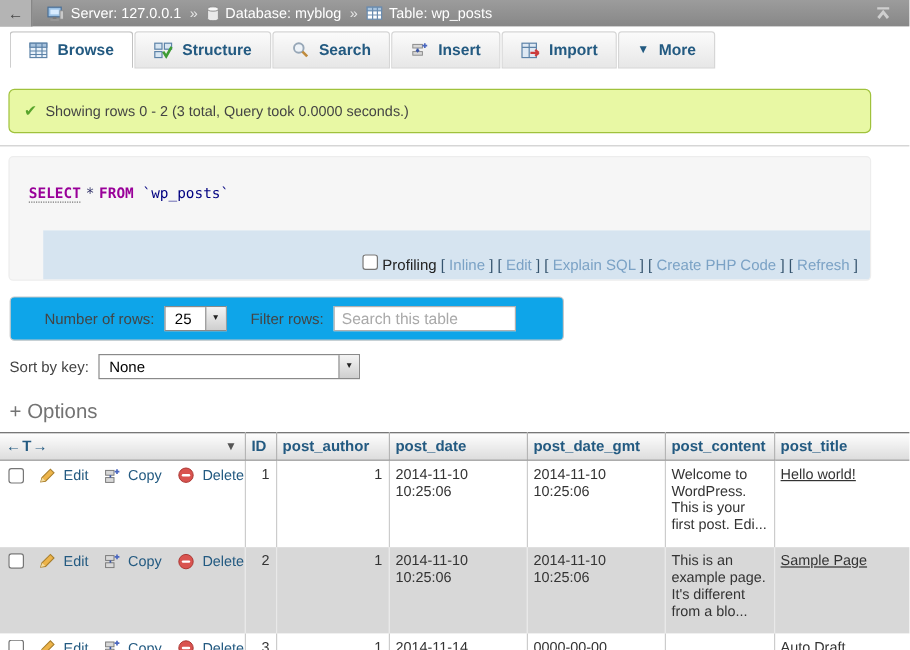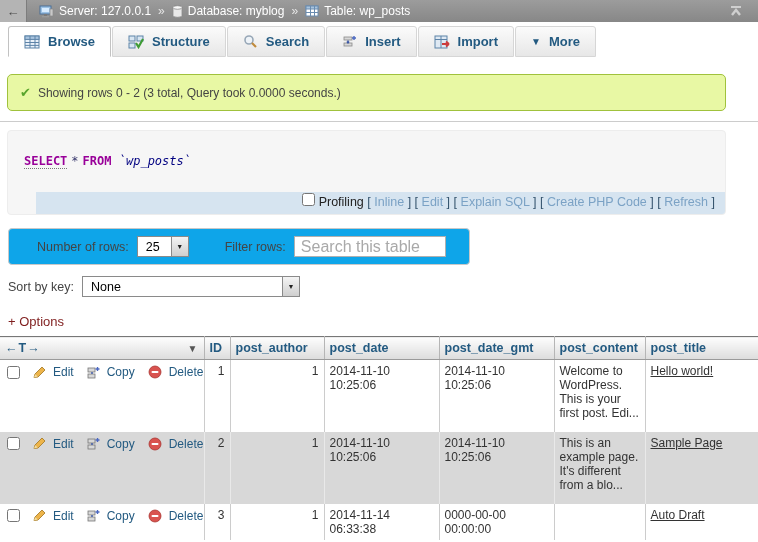--- a/index.html
+++ b/index.html
@@ -35,44 +35,44 @@
   .divider { border-top:1px solid #ccc; margin-top:10px; }
 
   
   .query-panel { margin:8px 32px 0 7px; background:#f6f6f6; border-radius:4px; overflow:hidden;
     border:1px solid #ededed; }
   .sql-line { padding:23px 16px 24px 16px; font-family:"DejaVu Sans Mono", monospace;
     font-size:12px; color:#444; }
   .kw { color:#990099; font-weight:bold; }
   .kw.help { border-bottom:1px dotted #777; cursor:help; }
   .sql-star { color:#35356b; margin:0 4px; }
-  .sql-table { color:#000080;font-style:italic; }
-  .profiling-bar { background:#d6e4f0; padding:1px 10px 5px 10px; text-align:right;
+  .sql-table { color:#000080; }
+  .profiling-bar { background:#d6e4f0; padding:20px 10px 5px 10px; text-align:right;
     color:#333; font-size:12.5px;margin-left:28px; }
   .profiling-bar label { color:#222; }
   .bracket { color:#35546e; }
   .plink { color:#7ba2c5; text-decoration:none; cursor:pointer; }
 
   
   .rows-panel { margin:13px 0 0 8px; width:462px; background:#0ea5e9; border:1px solid #c8c8c8;
     border-radius:4px; padding:7px 10px; display:flex; align-items:center; gap:8px;
     font-size:12.5px; color:#444; }
   .fake-select { display:inline-flex; align-items:stretch; border:1px solid #8a8a8a;
     background:#fff; height:21px; cursor:pointer; }
   .fake-select .val { display:flex; align-items:center; padding:0 8px; color:#000; }
   .fake-select .drop { width:17px; background:linear-gradient(#f4f4f4,#cfcfcf);
     border-left:1px solid #8a8a8a; display:flex; align-items:center; justify-content:center;
     font-size:7px; color:#222; }
   .filter-input { width:152px; height:21px; border:1px solid #b0b0b0; padding:0 6px;
-    font-family:"Liberation Sans", sans-serif; font-size:16px; color:#333; }
+    font-family:"Liberation Sans", sans-serif; font-size:13px; color:#333; }
   .filter-input::placeholder { color:#a9a9a9; }
   .sort-row { margin:11px 0 0 8px; display:flex; align-items:center; gap:8px;
     font-size:12.5px; color:#444; }
-  .options-link { display:inline-block; margin:17px 0 7px 8px; color:#7f1d1d;
-    text-decoration:none; font-size:13px; cursor:pointer; }
+  .options-link { display:inline-block; margin:17px 0 7px 8px; color:#737373;
+    text-decoration:none; font-size:17px; cursor:pointer; }
 
   
   table.data { width:758px; border-collapse:collapse; table-layout:fixed; font-size:12px;
     color:#333; }
   table.data th { background:linear-gradient(#fdfdfd,#dcdcdc); border-top:1px solid #777;
     border-bottom:1px solid #9a9a9a; border-right:1px solid #b5b5b5; color:#235a81;
     font-weight:bold; text-align:left; padding:4px 5px; height:23px; font-size:12.5px; }
   table.data th:last-child { border-right:none; }
   table.data td { border-right:1px solid #ccc; padding:4px 5px; vertical-align:top; }
   table.data td:last-child { border-right:none;text-decoration:underline; }
@@ -236,21 +236,21 @@
   </div>
 </div>
 
 
 <div class="rows-panel">
   <span style="margin-left:18px">Number of rows:</span>
   <span class="fake-select" style="min-width:52px">
     <span class="val">25</span>
     <span class="drop" style="margin-left:auto">▼</span>
   </span>
-  <span style="margin-left:28px">Filter rows:</span>
+  <span style="margin-left:12px">Filter rows:</span>
   <input class="filter-input" type="text" placeholder="Search this table" style="">
 </div>
 
 <div class="sort-row">
   <span>Sort by key:</span>
   <span class="fake-select" style="width:218px">
     <span class="val">None</span>
     <span class="drop" style="margin-left:auto">▼</span>
   </span>
 </div>

